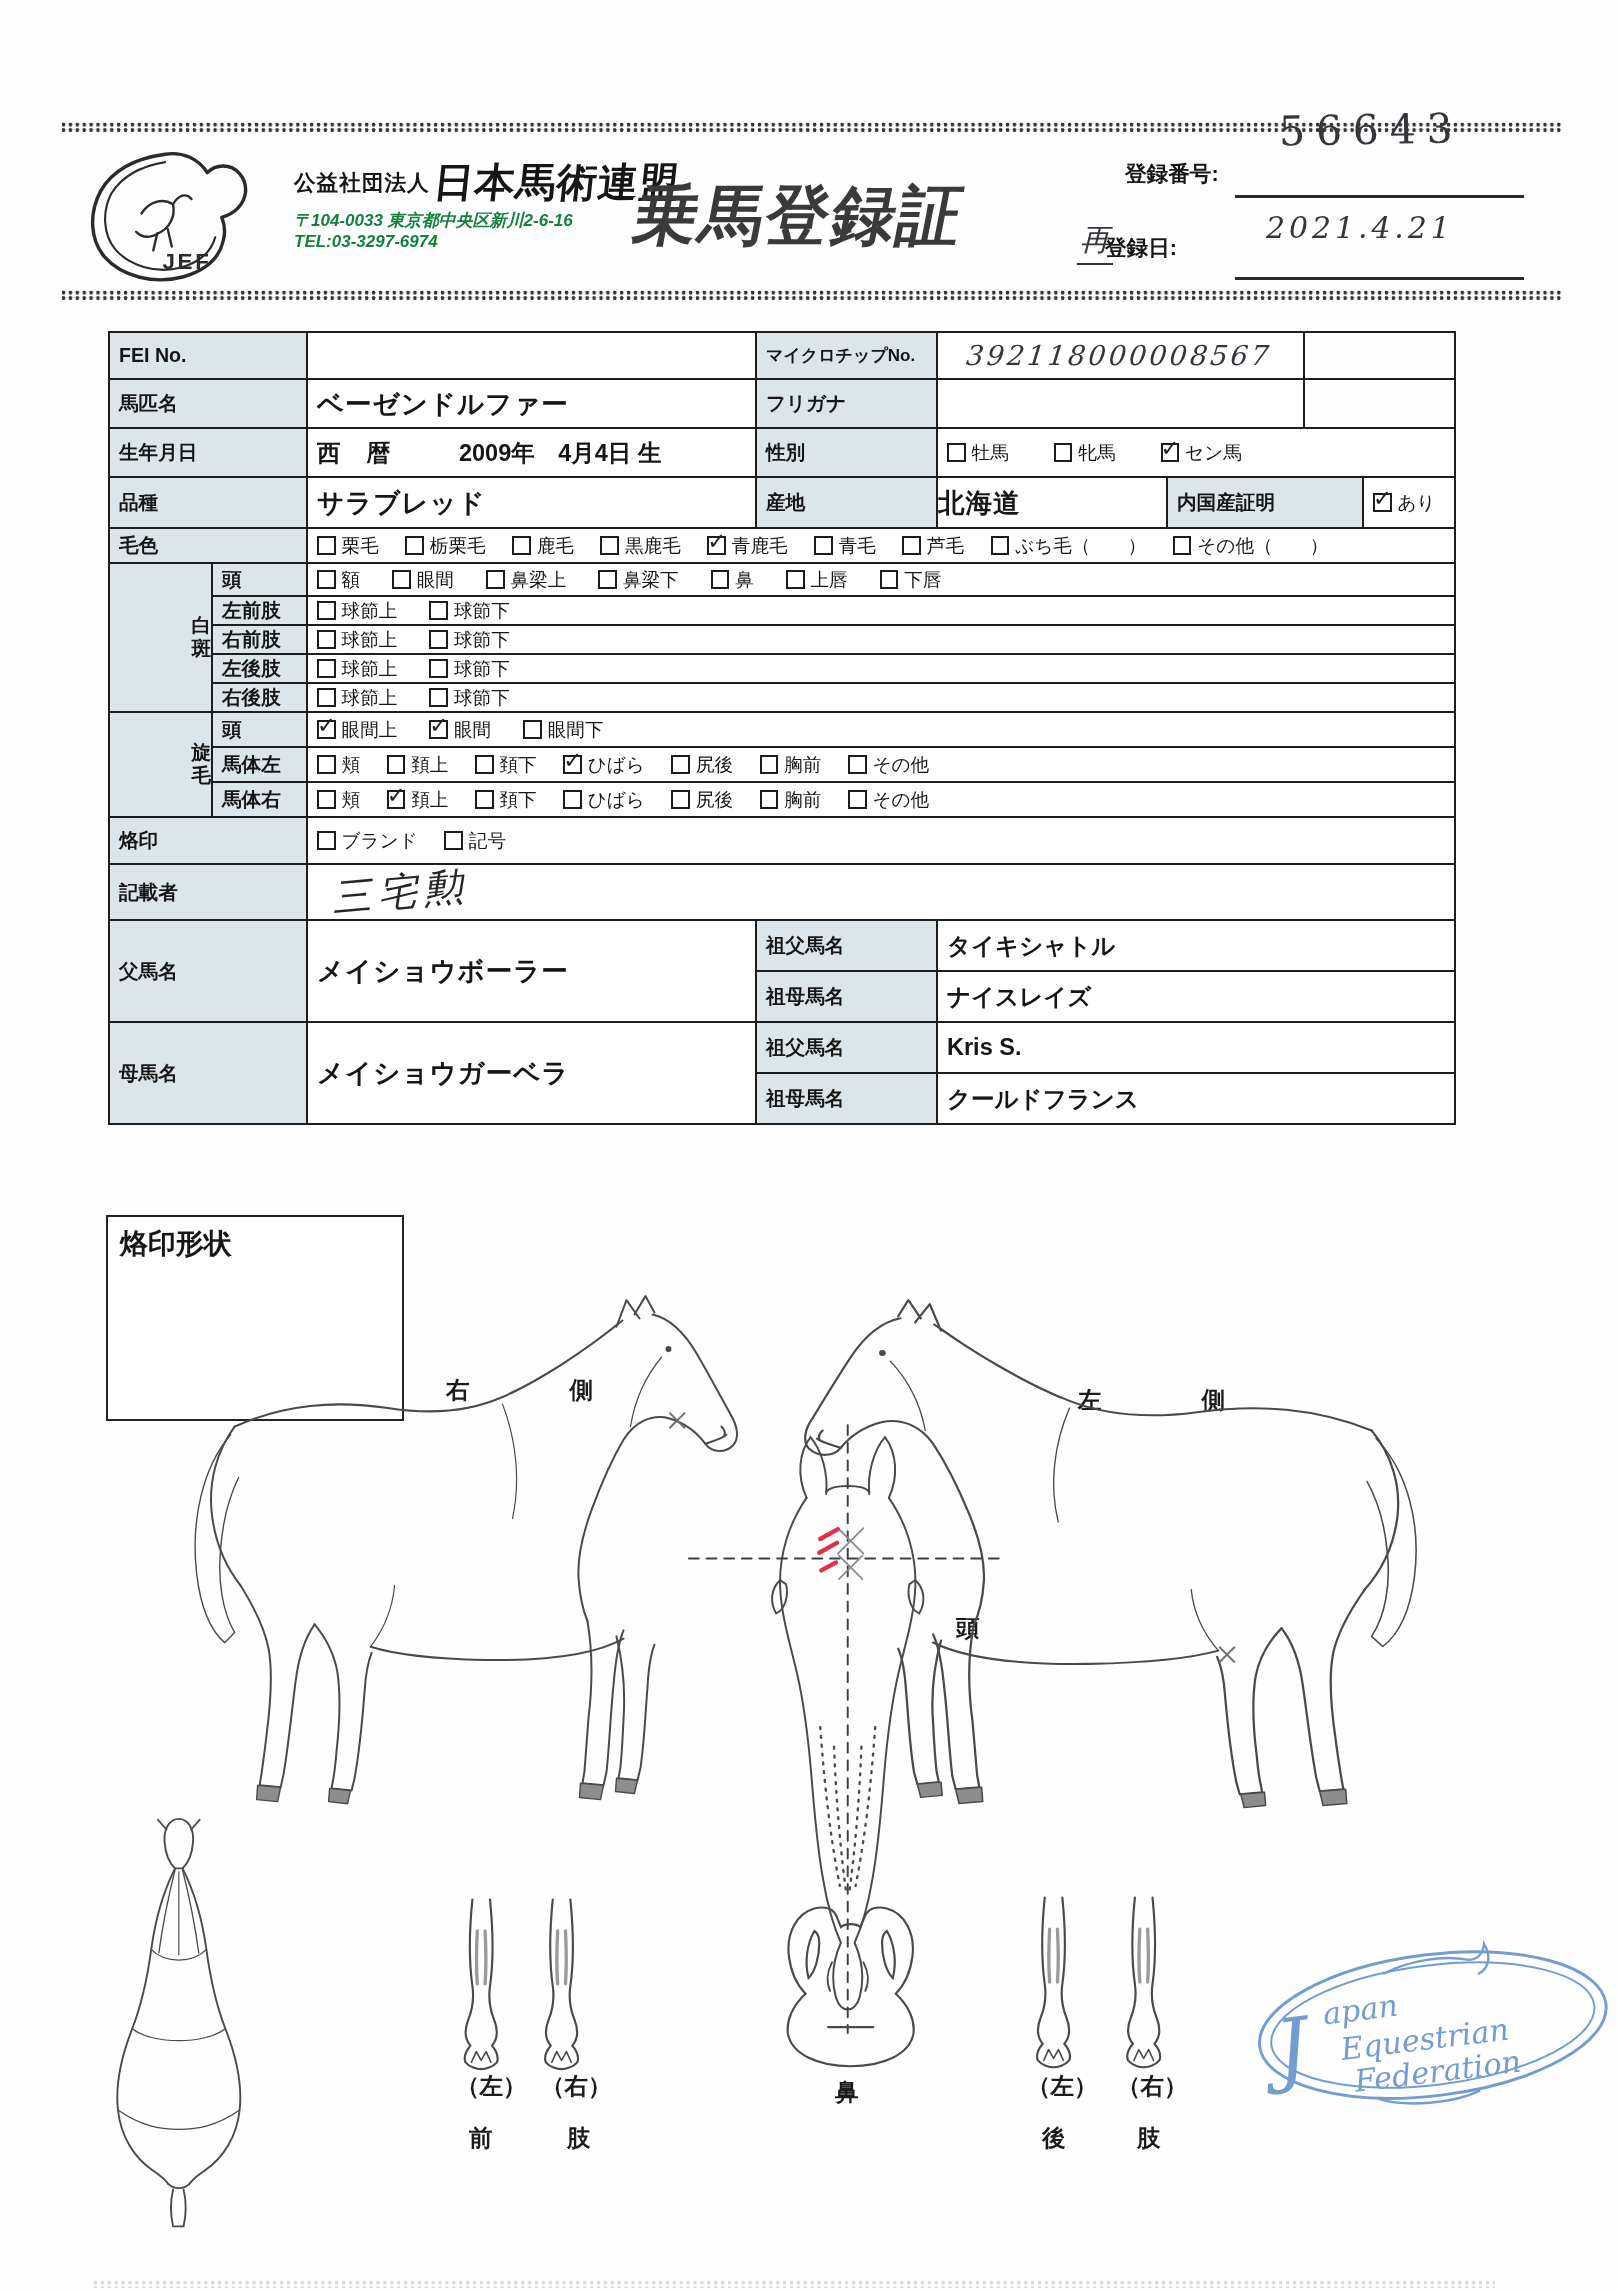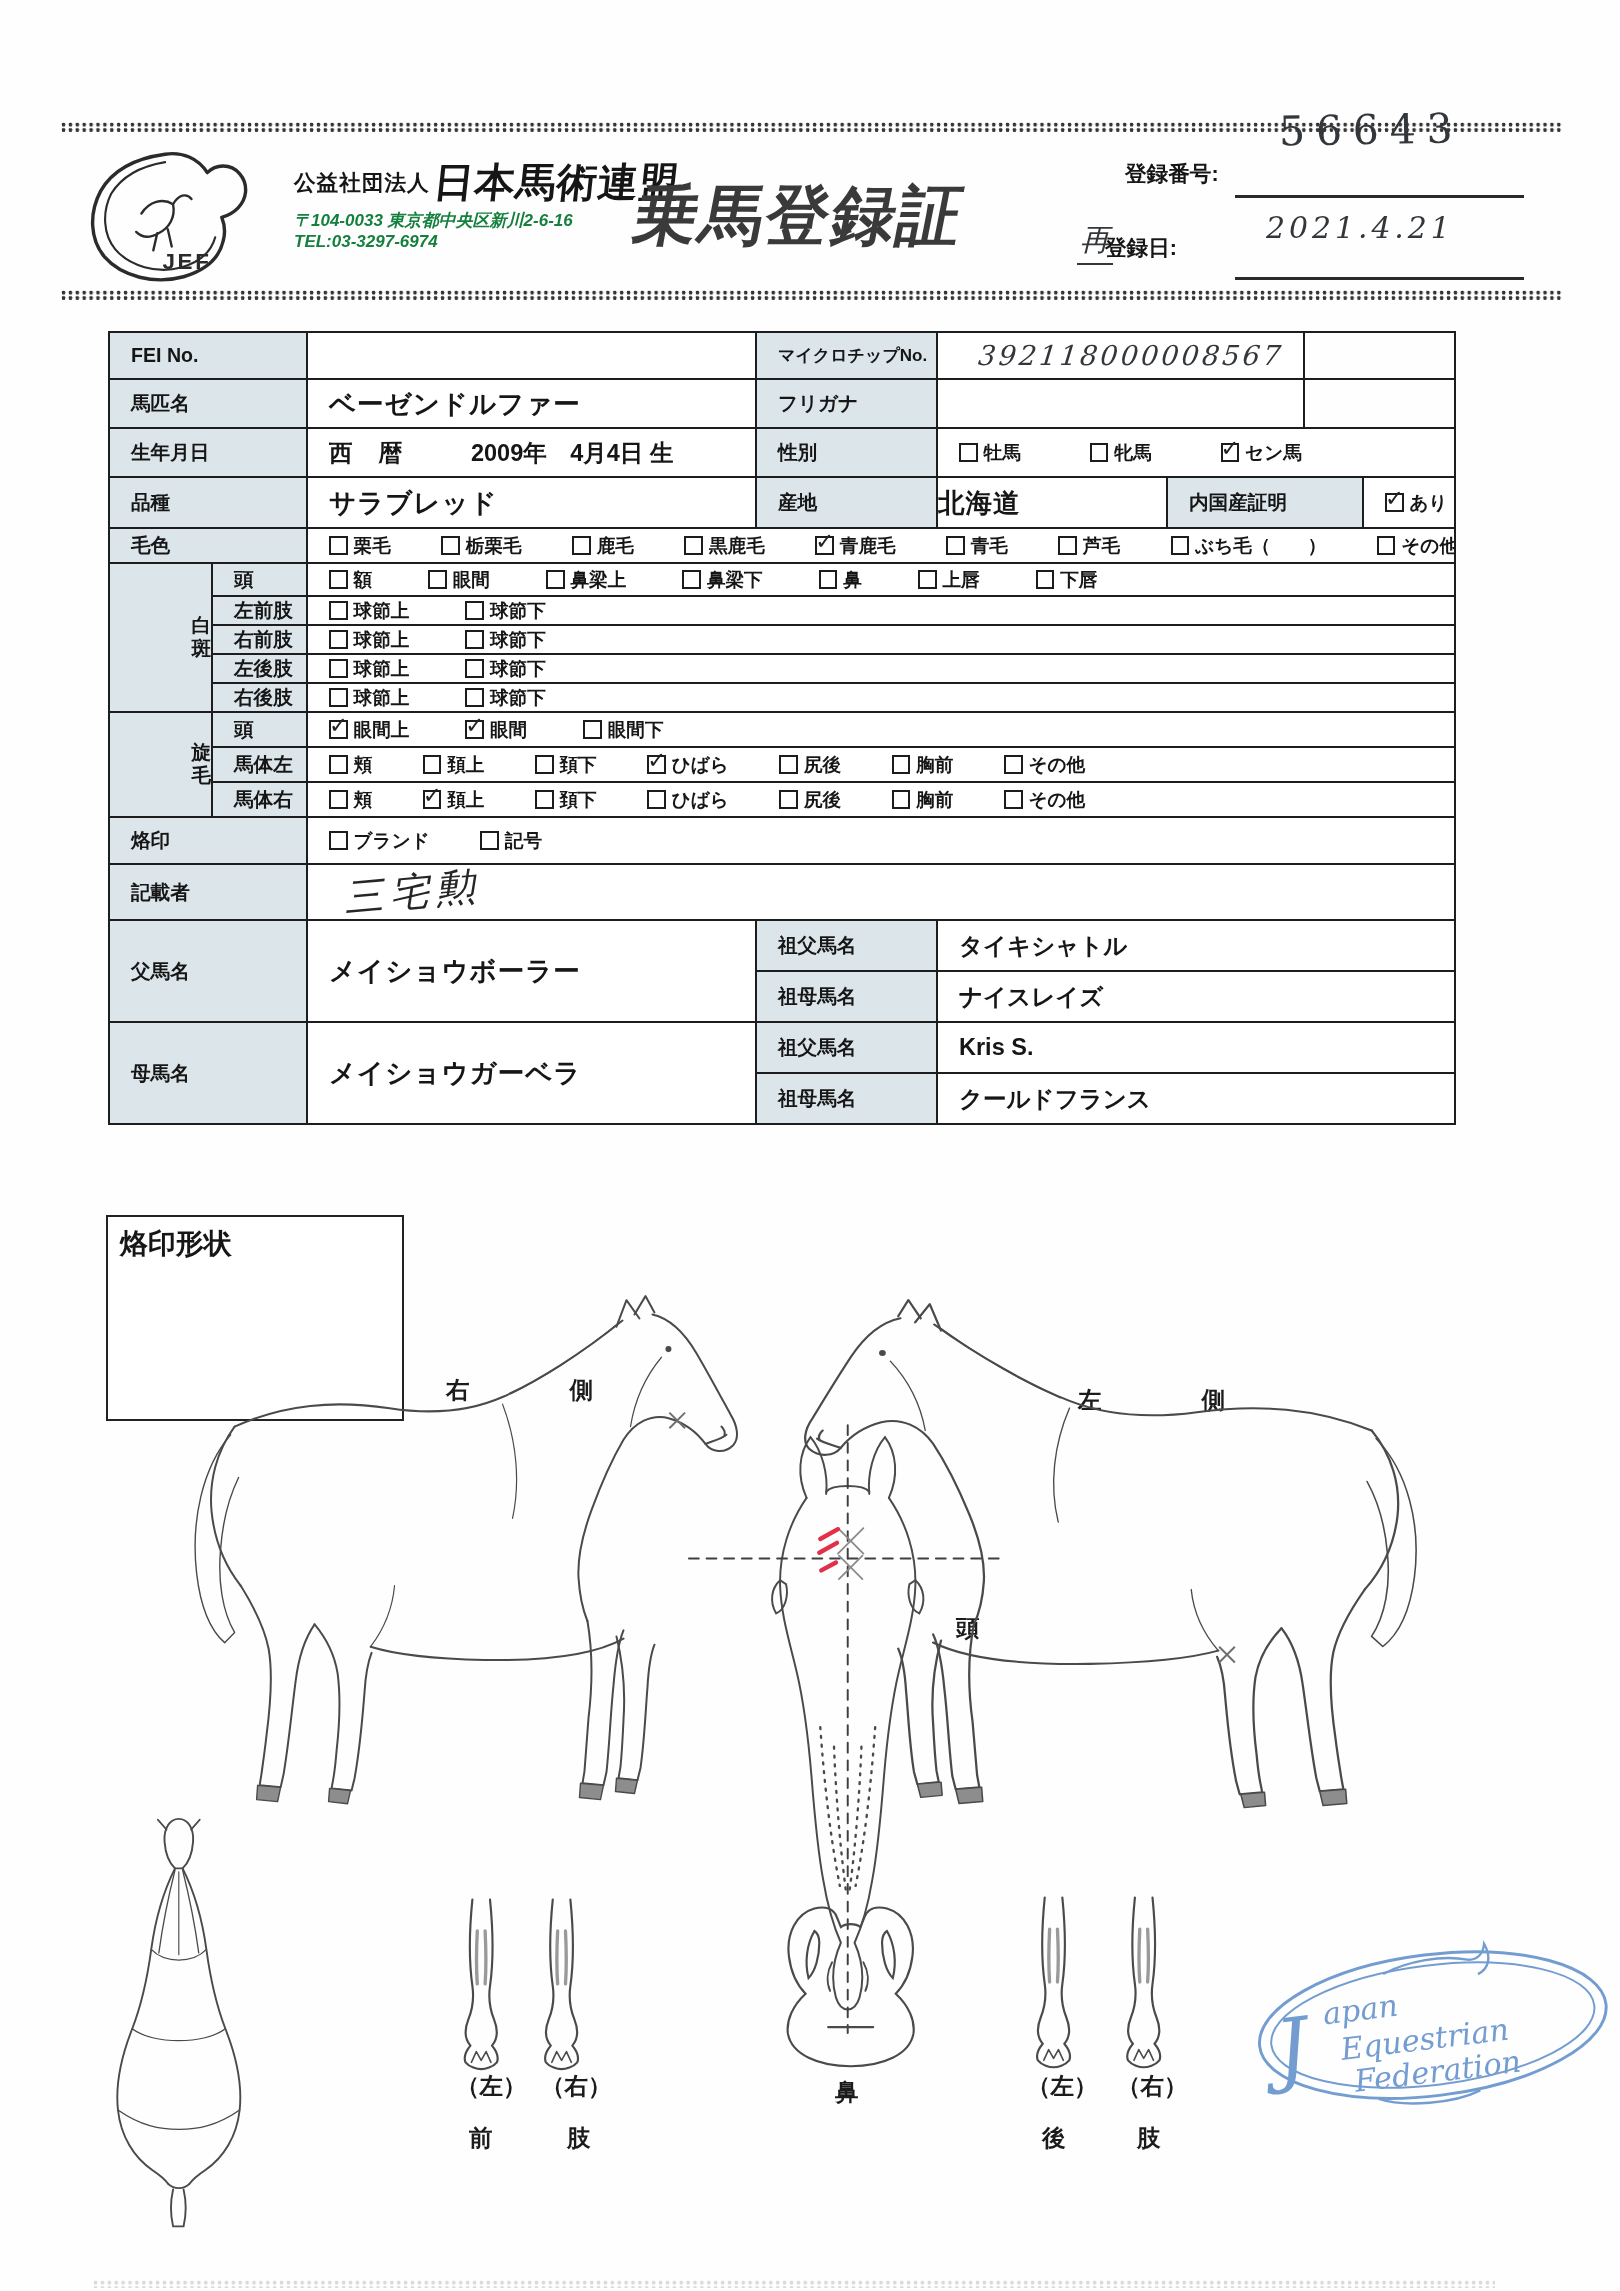--- a/index.html
+++ b/index.html
@@ -21,33 +21,33 @@
   .doc-title{position:absolute;left:635px;top:173px;font-size:63px;font-weight:bold;color:#3a3a3a;
              transform:skewX(-11deg) scaleY(1.04);letter-spacing:2.9px;white-space:nowrap;}
   .reg-label{position:absolute;font-size:21.6px;font-weight:bold;white-space:nowrap;}
   .hand{font-family:"DejaVu Serif",serif;color:#33363a;}
   .reg-no-val{position:absolute;left:1279px;top:106px;font-size:41px;letter-spacing:10.8px;transform:rotate(-1deg);}
   .reg-date-val{position:absolute;left:1266px;top:210px;font-size:30px;font-style:italic;letter-spacing:3.9px;}
   .re-mark{position:absolute;left:1077px;top:220px;font-size:30px;font-style:italic;border-bottom:2px solid #33363a;padding:0 2.9px 2px 2.9px;}
   .reg-line{position:absolute;height:0;border-bottom:3.4px solid #2a2a2a;width:289px;left:1235px;}
   
   table.main{position:absolute;left:108px;top:331px;border-collapse:collapse;table-layout:fixed;width:1347px;}
-  table.main td{border:2.4px solid #1d1d1d;padding:0 0 0 21px;vertical-align:middle;overflow:hidden;white-space:nowrap;margin-left:8px;}
+  table.main td{border:2.4px solid #1d1d1d;padding:0 0 0 9px;vertical-align:middle;overflow:hidden;white-space:nowrap;margin-left:8px;}
   td.lbl{background:#dbe5ea;font-size:19.6px;font-weight:bold;}
   td.lbl.sm{font-size:17px;}
   td.grp{background:#dbe5ea;font-size:19.6px;font-weight:bold;text-align:right;padding:0;line-height:1.2;}
   td.val{background:#fff;}
   td.void{border:none;background:transparent;}
   .bigval{font-size:26.5px;font-weight:bold;letter-spacing:1px;}
   .medval{font-size:23.5px;font-weight:bold;}
   .center{text-align:left;padding-left:0 !important;}
   .dob{display:flex;align-items:center;font-size:23.5px;font-weight:bold;}
   .dob .era{margin-right:59px;letter-spacing:9.8px;}
   
-  .opts{display:flex;align-items:flex-end;font-size:18.6px;font-weight:bold;gap:24px;}
+  .opts{display:flex;align-items:flex-end;font-size:18.6px;font-weight:normal;}
   .opt{display:inline-flex;align-items:center;margin-right:26.5px;white-space:nowrap;}
   .opts.wide .opt{margin-right:45px;}
   .opts.med .opt{margin-right:32px;}
   .cb{width:14.7px;height:14.7px;border:2.2px solid #1c1c1c;display:inline-block;margin-right:5.9px;
       position:relative;background:#fff;flex:0 0 auto;}
   .cb.checked::after{content:"✓";position:absolute;left:-2px;top:-9.8px;font-size:22.5px;color:#222;font-weight:normal;}
   .sig{font-family:"DejaVu Serif",serif;font-size:39px;color:#262626;display:inline-block;
        transform:rotate(-5deg) skewX(-14deg);letter-spacing:6.9px;margin-left:17.6px;}
   .chip-val{font-family:"DejaVu Serif",serif;font-size:27.4px;font-style:italic;letter-spacing:2.9px;
             color:#33363a;transform:skewX(-6deg);display:inline-block;padding-left:19.6px;}

